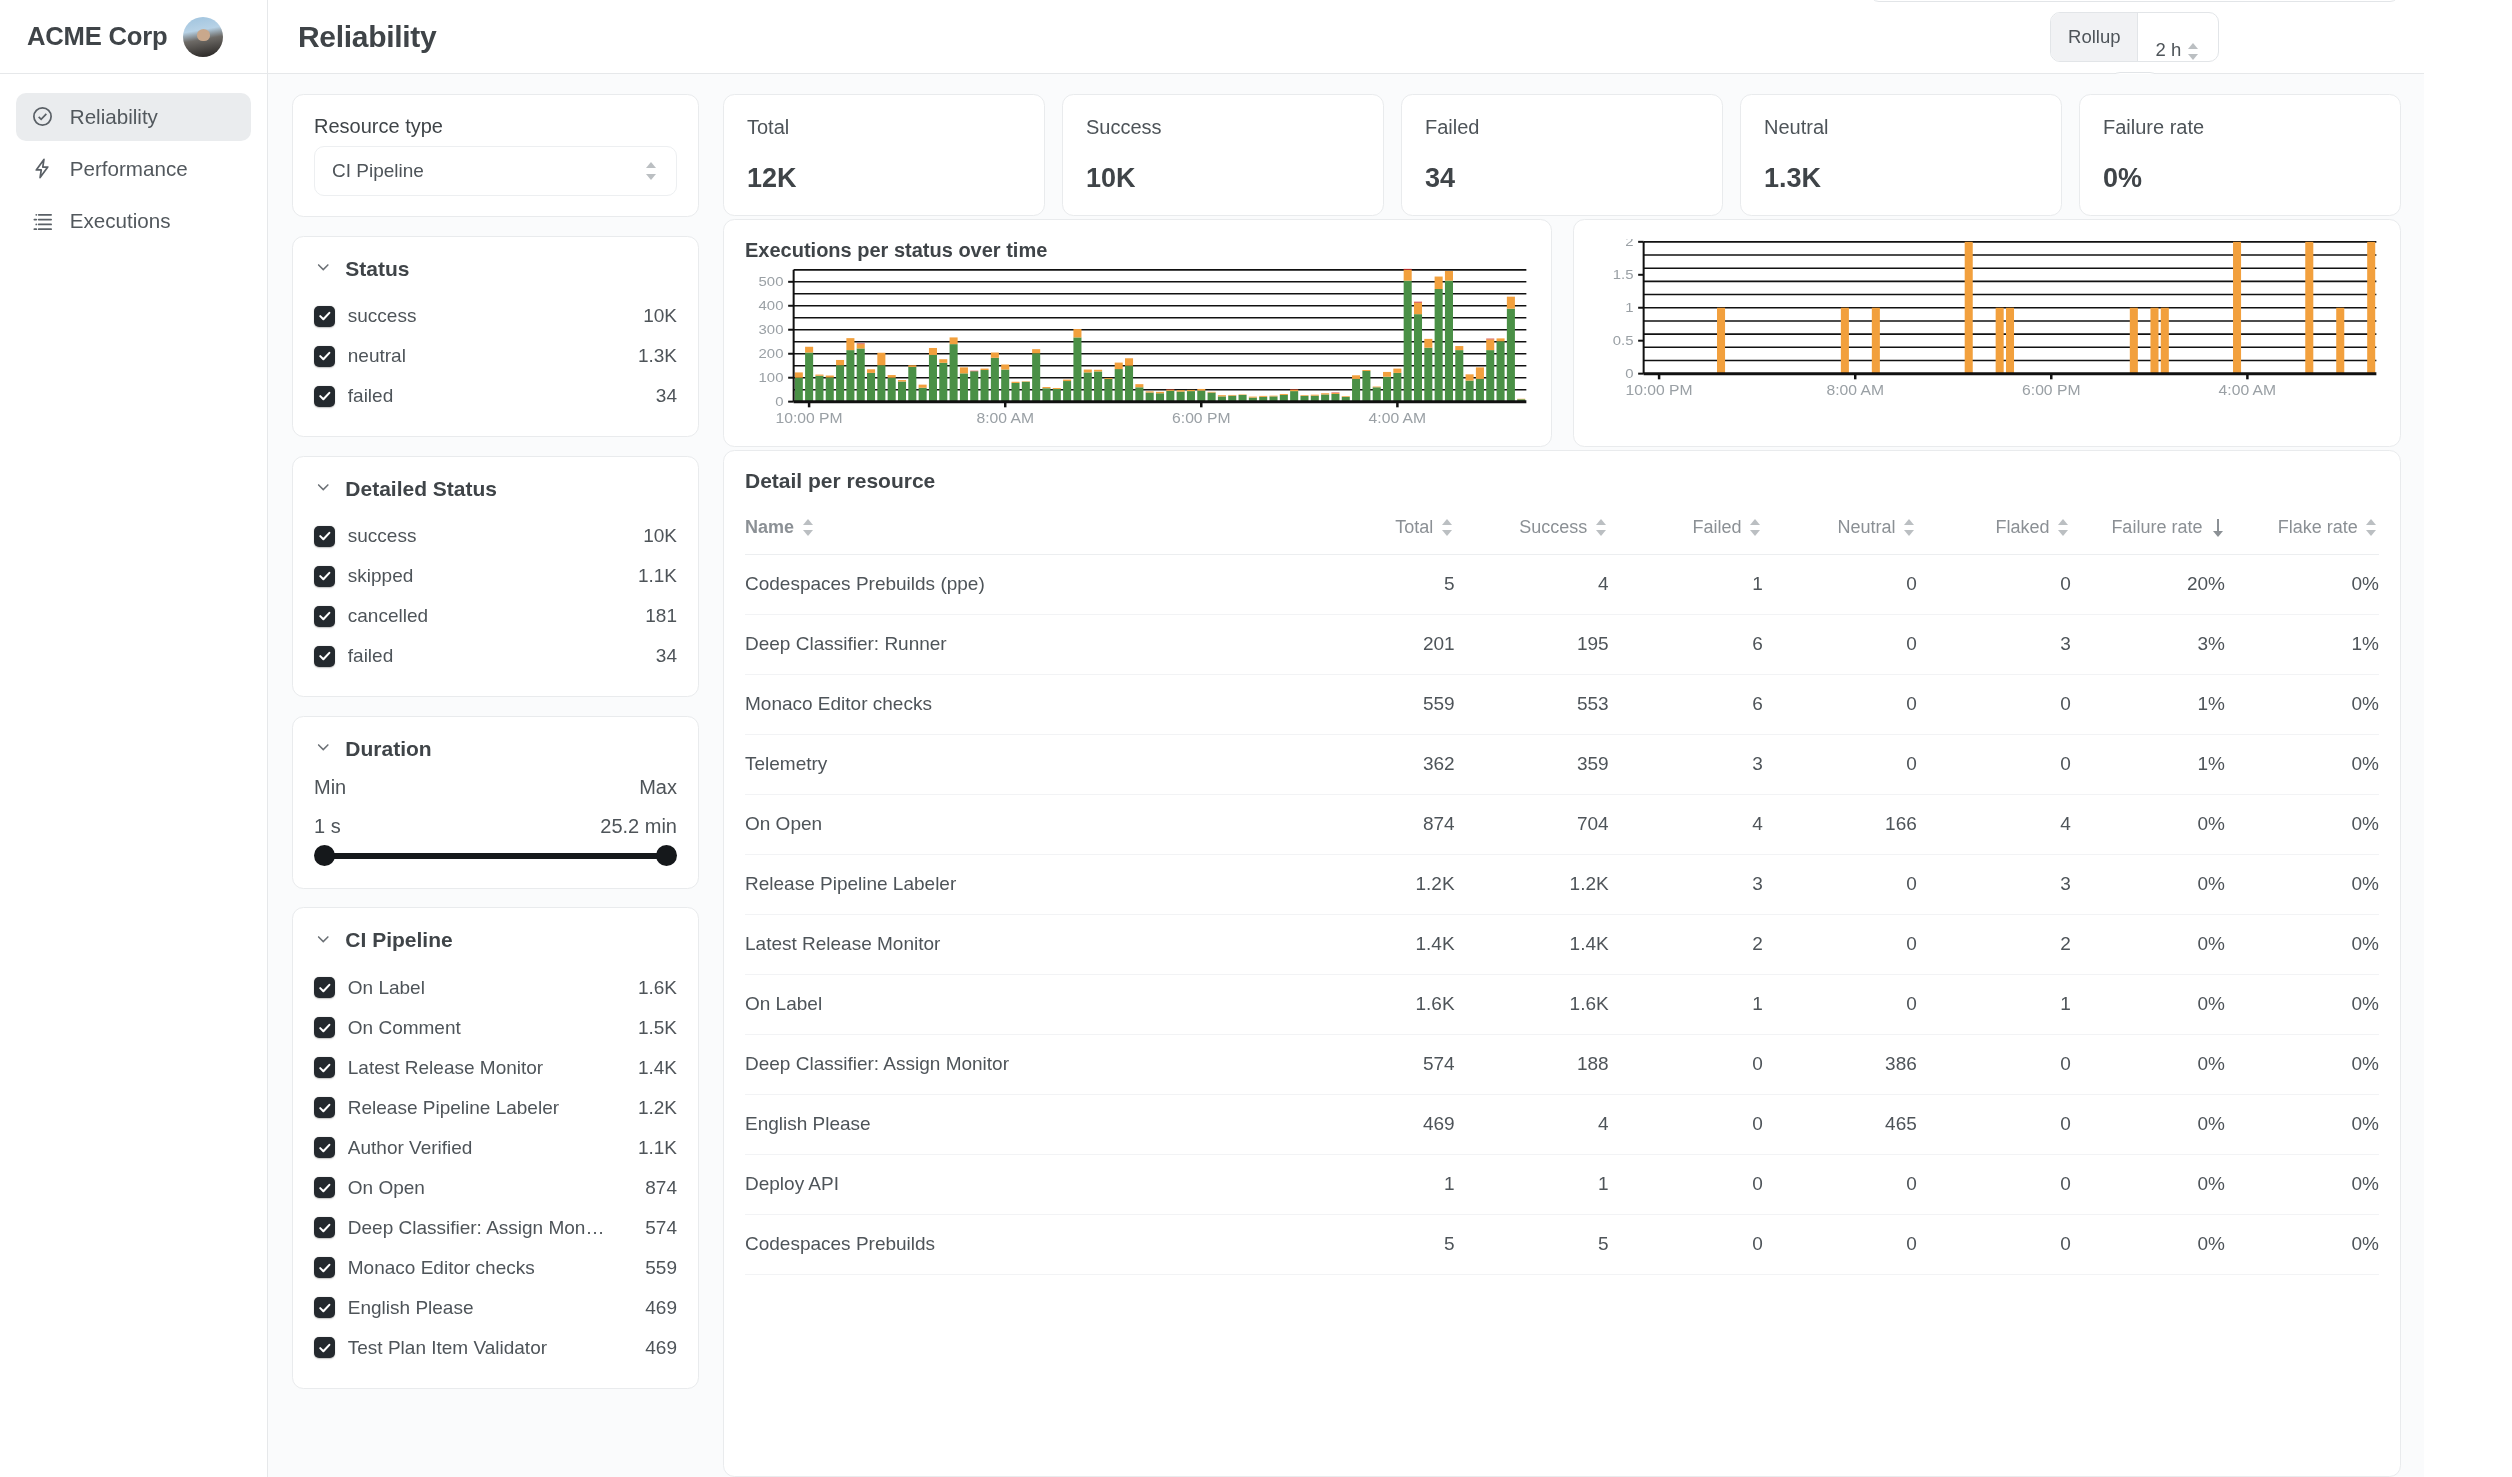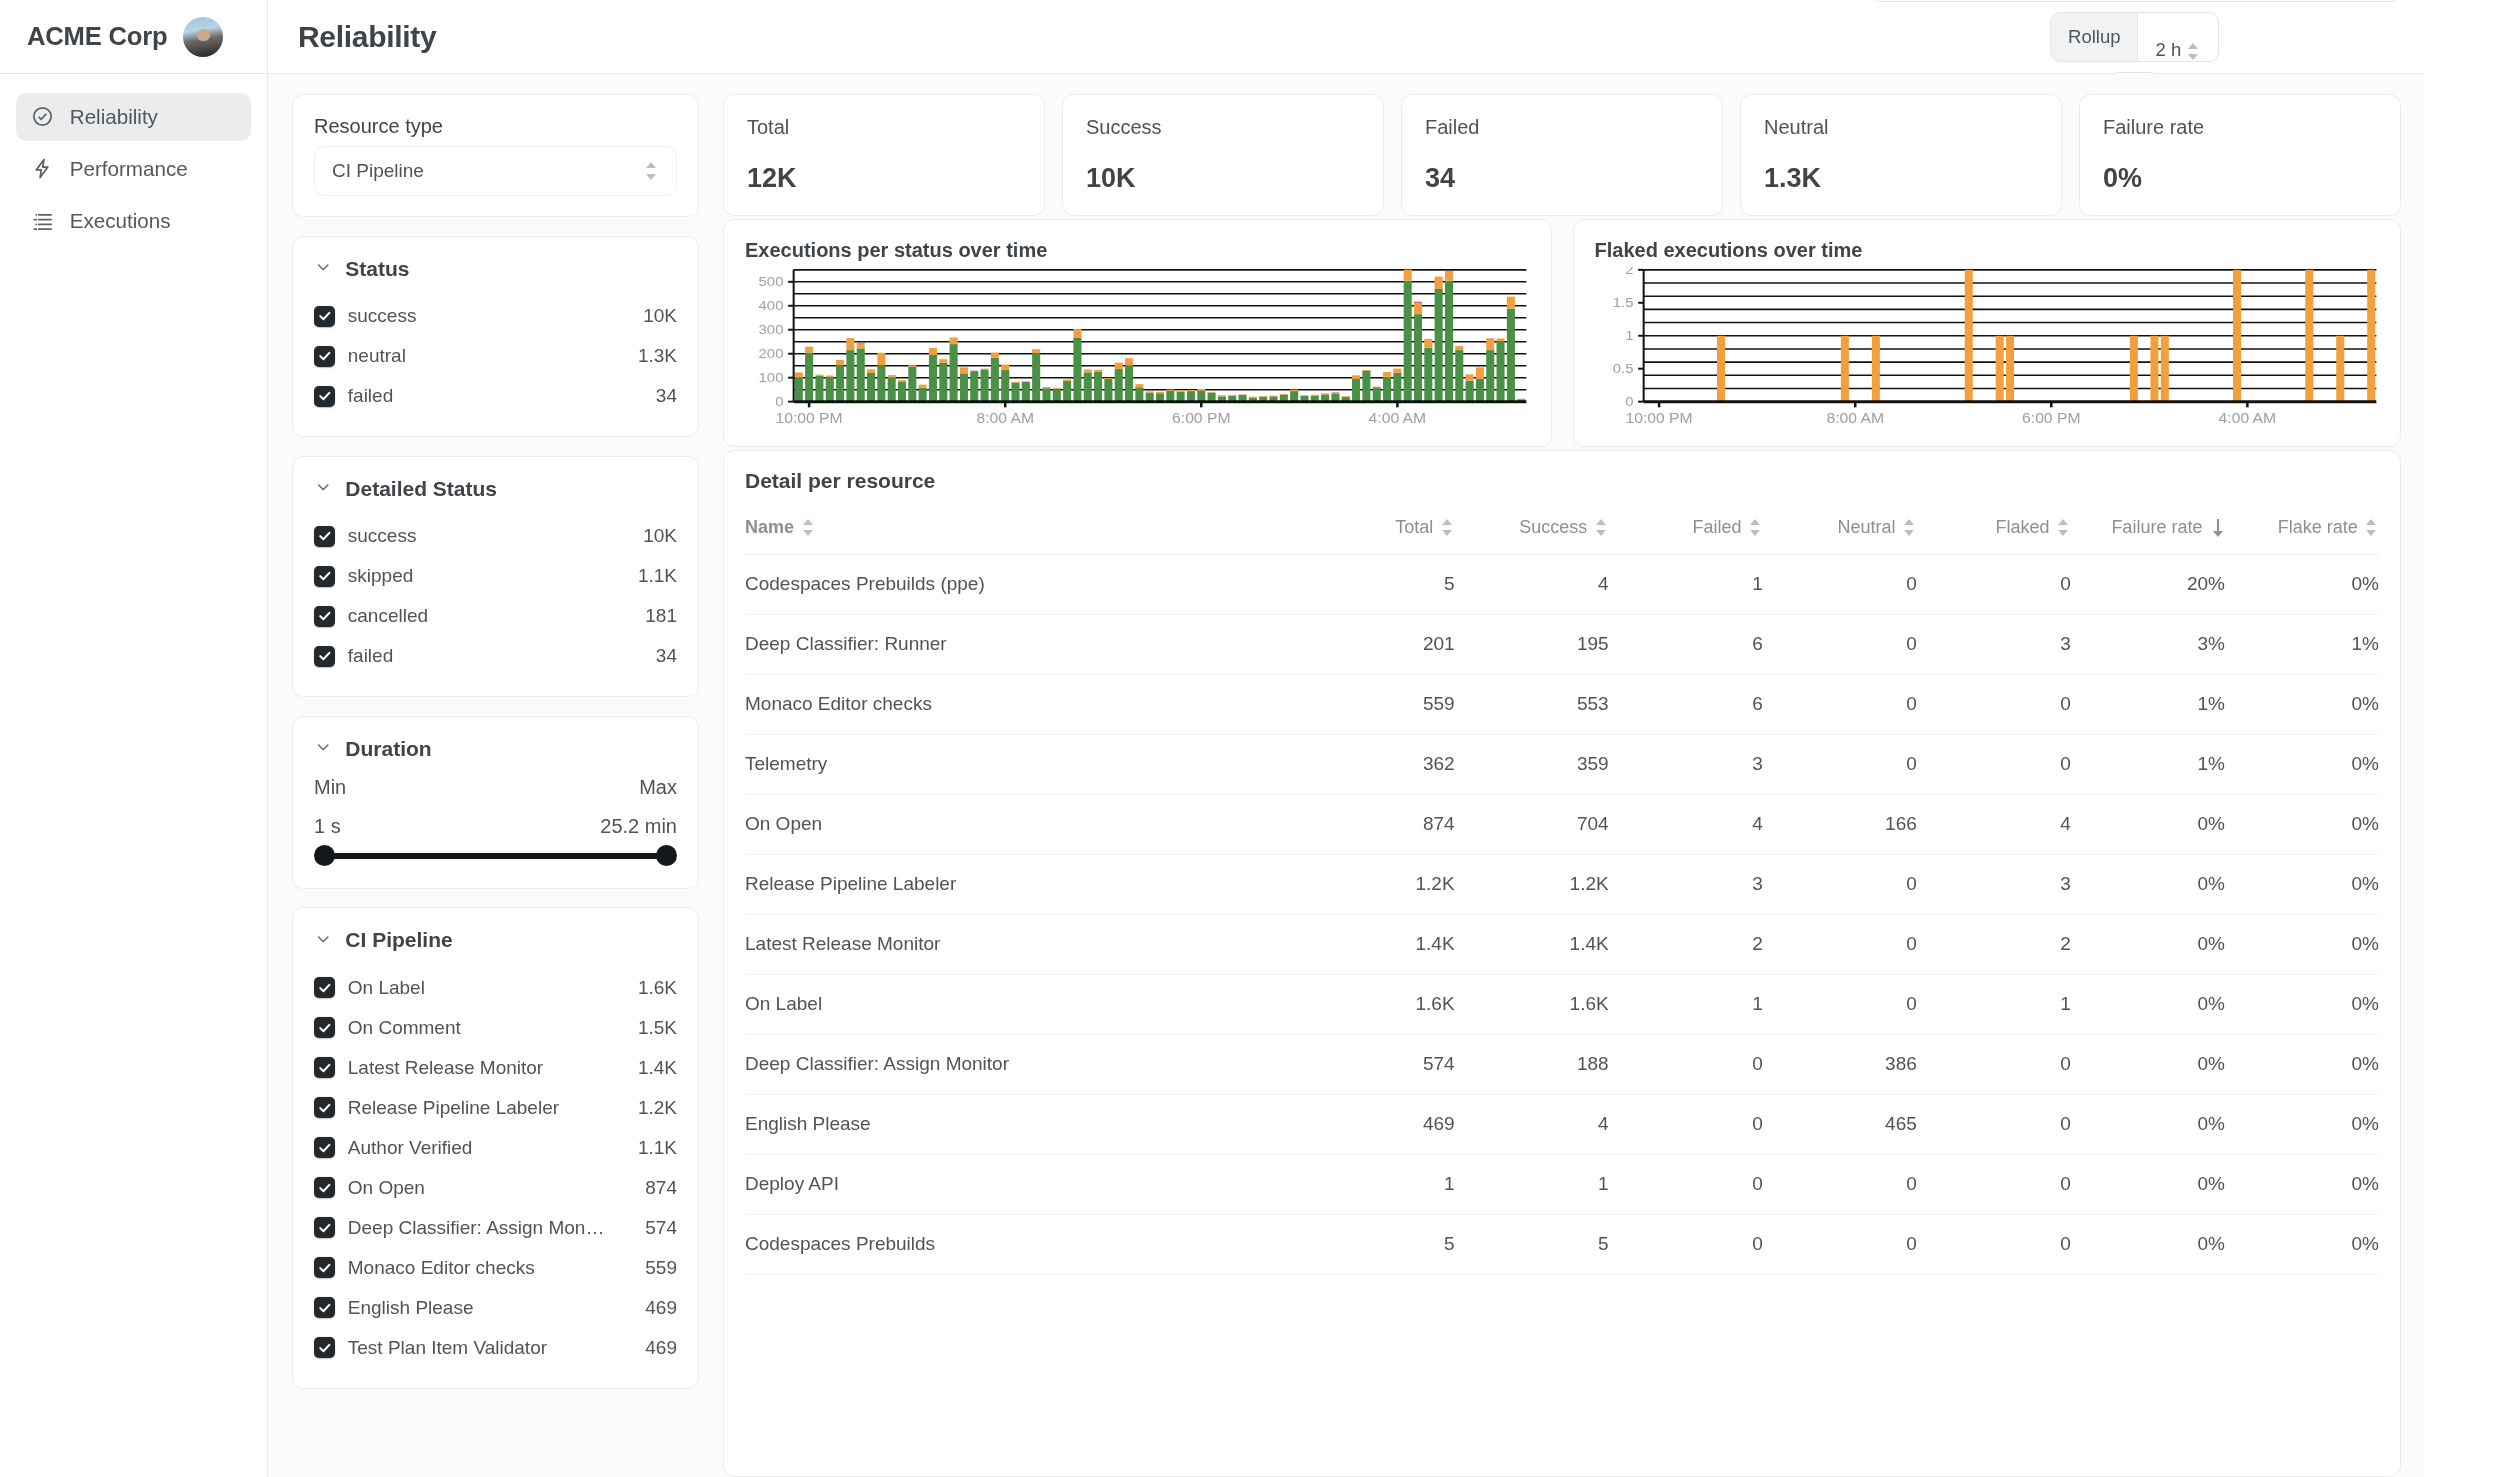--- a/index.html
+++ b/index.html
@@ -684,21 +684,20 @@
                   <line x1="581.6" y1="190" x2="581.6" y2="198" stroke="#111" stroke-width="2.5" vector-effect="non-scaling-stroke"></line>
                   <text x="581.6" y="220" text-anchor="middle" font-family="Liberation Sans, sans-serif" font-size="20" fill="#9aa0a5">6:00 PM</text>
                   <line x1="831.6" y1="190" x2="831.6" y2="198" stroke="#111" stroke-width="2.5" vector-effect="non-scaling-stroke"></line>
                   <text x="831.6" y="220" text-anchor="middle" font-family="Liberation Sans, sans-serif" font-size="20" fill="#9aa0a5">4:00 AM</text>
                   <line x1="1081.5" y1="190" x2="1081.5" y2="198" stroke="#111" stroke-width="2.5" vector-effect="non-scaling-stroke"></line>
                   <text x="1081.5" y="220" text-anchor="middle" font-family="Liberation Sans, sans-serif" font-size="20" fill="#9aa0a5">2:00 PM</text>
                 </svg>
             </div>
           </div>
           <div class="chart-card">
-            <div class="chart-title">Flaked executions over time</div>
             <div class="chart-body">
               <svg class="chart-svg" id="chart1" viewBox="0 0 1000 230" preserveAspectRatio="none">
                   <line x1="62" y1="171.4" x2="996" y2="171.4" stroke="#111" stroke-width="1.6" vector-effect="non-scaling-stroke"></line>
                   <line x1="62" y1="152.8" x2="996" y2="152.8" stroke="#111" stroke-width="1.6" vector-effect="non-scaling-stroke"></line>
                   <line x1="62" y1="134.2" x2="996" y2="134.2" stroke="#111" stroke-width="1.6" vector-effect="non-scaling-stroke"></line>
                   <line x1="62" y1="115.6" x2="996" y2="115.6" stroke="#111" stroke-width="1.6" vector-effect="non-scaling-stroke"></line>
                   <line x1="62" y1="97.0" x2="996" y2="97.0" stroke="#111" stroke-width="1.6" vector-effect="non-scaling-stroke"></line>
                   <line x1="62" y1="78.4" x2="996" y2="78.4" stroke="#111" stroke-width="1.6" vector-effect="non-scaling-stroke"></line>
                   <line x1="62" y1="59.8" x2="996" y2="59.8" stroke="#111" stroke-width="1.6" vector-effect="non-scaling-stroke"></line>
                   <line x1="62" y1="41.2" x2="996" y2="41.2" stroke="#111" stroke-width="1.6" vector-effect="non-scaling-stroke"></line>

